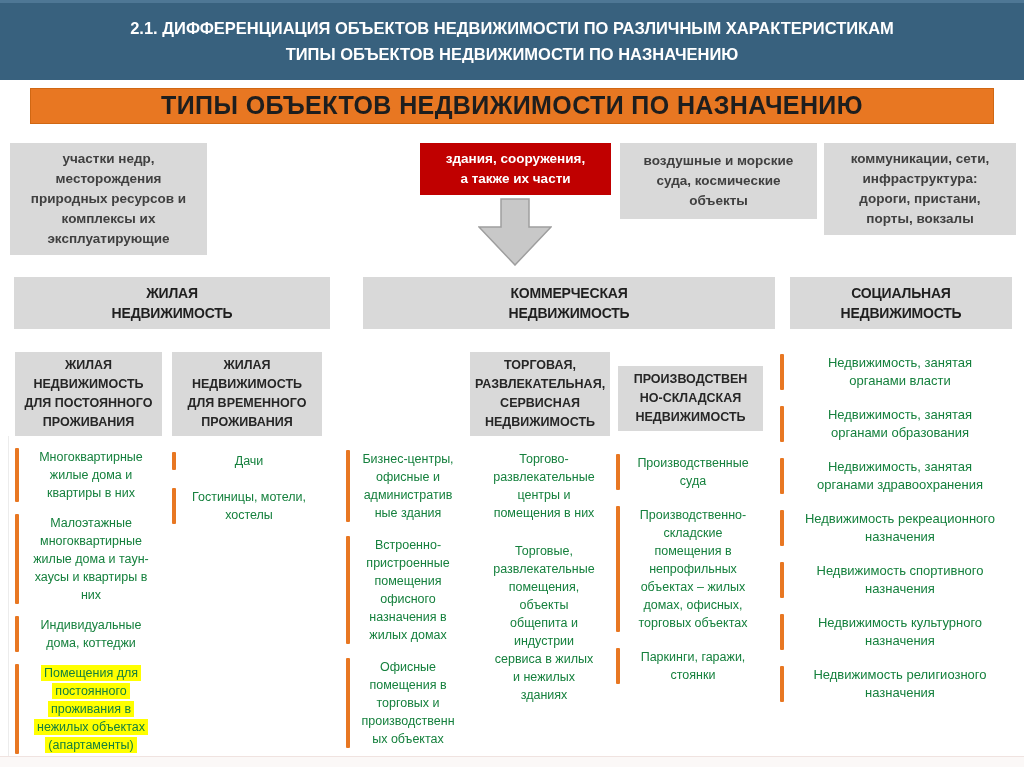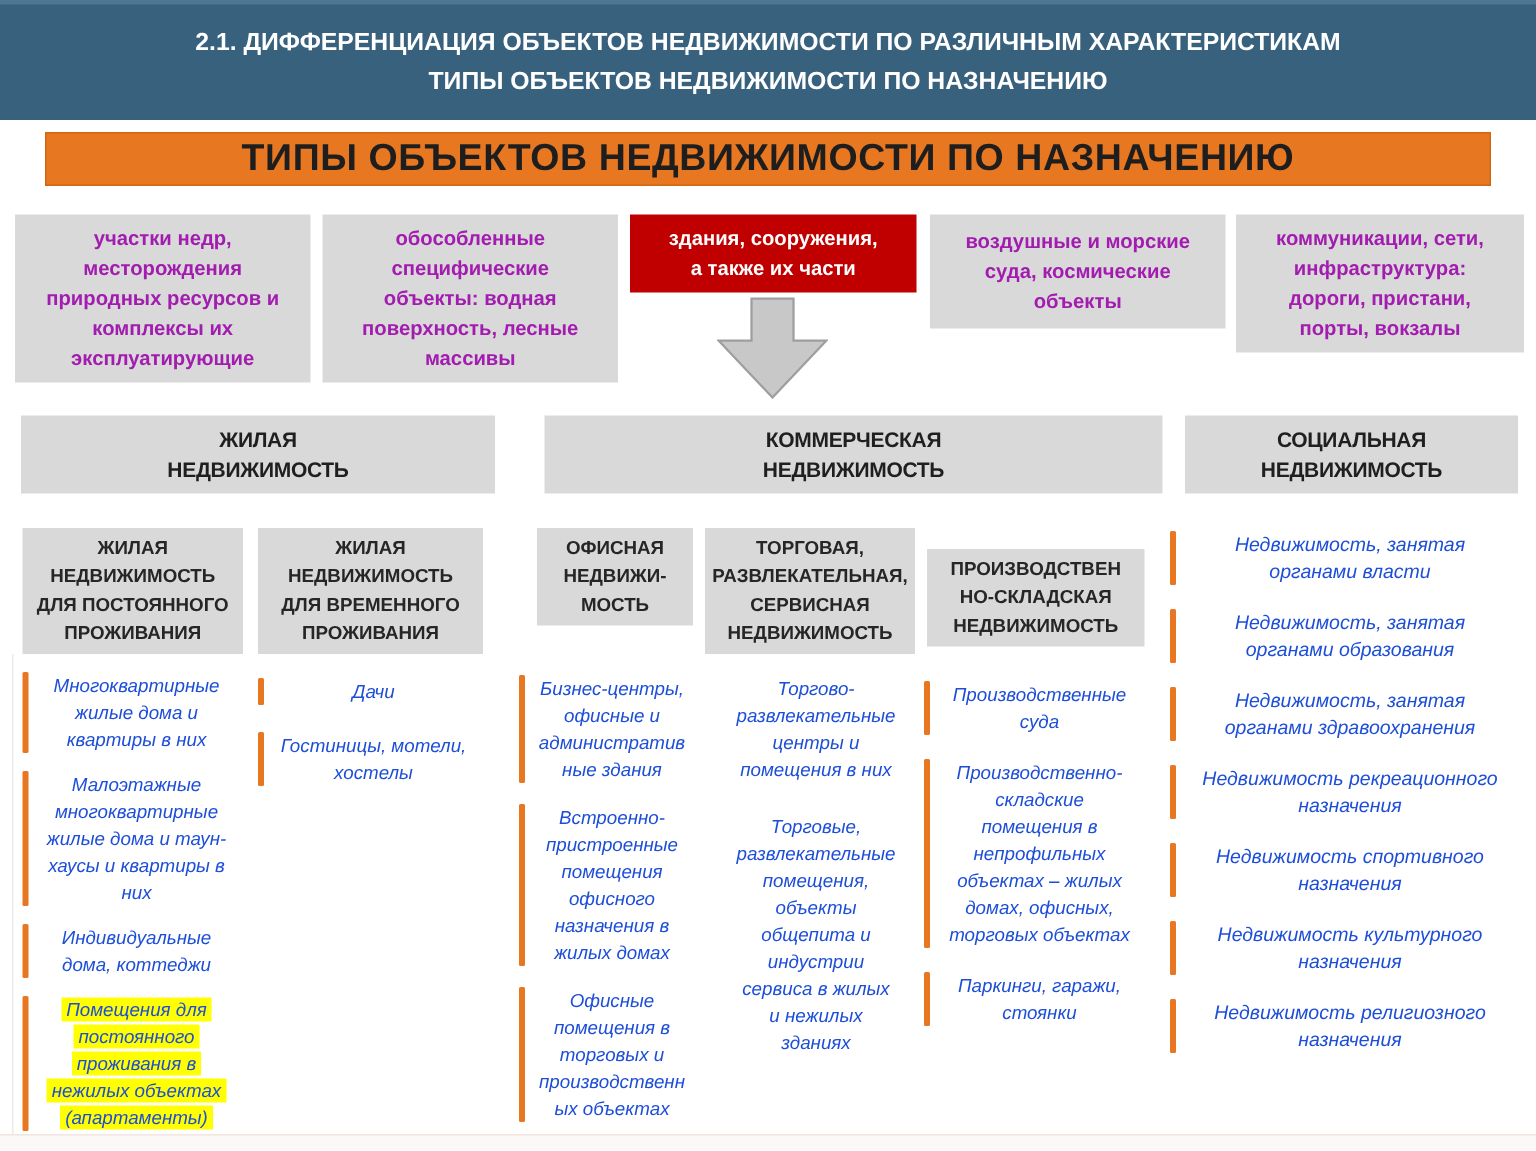--- a/index.html
+++ b/index.html
@@ -12,21 +12,21 @@
               color:#ffffff;font-weight:bold;font-size:16.5px;line-height:26px;
               text-align:center;padding-top:12px;}
 
   
   .banner{position:absolute;left:30px;top:88px;width:964px;height:36px;
           background:#E87722;border:1px solid #D06713;box-sizing:border-box;
           color:#1E1E1E;font-weight:bold;font-size:25px;line-height:33px;
           letter-spacing:.4px;text-align:center;}
 
   
-  .tbox{position:absolute;top:143px;background:#D9D9D9;color:#a21caf;
+  .tbox{position:absolute;top:143px;background:#D9D9D9;color:#404040;
         font-weight:bold;font-size:13.5px;line-height:20px;text-align:center;
         white-space:pre-line;display:flex;align-items:center;justify-content:center;
         padding:6px 8px;box-sizing:border-box;}
   #b1{left:10px;width:197px;height:112px;}
   #b2{left:215px;width:197px;height:112px;}
   #b3{left:420px;width:191px;height:52px;background:#C00000;color:#ffffff;}
   #b4{left:620px;width:197px;height:76px;}
   #b5{left:824px;width:192px;height:92px;}
   .arrow{position:absolute;left:478px;top:198px;width:74px;height:68px;}
 
@@ -47,22 +47,22 @@
   #s1{left:15px;top:352px;width:147px;height:84px;}
   #s2{left:172px;top:352px;width:150px;height:84px;}
   #s3{left:358px;top:352px;width:104px;height:65px;}
   #s4{left:470px;top:352px;width:140px;height:84px;}
   #s5{left:618px;top:366px;width:145px;height:65px;}
 
   
   .col{position:absolute;display:flex;flex-direction:column;}
   .item{display:flex;align-items:stretch;}
   .bar{width:4px;background:#E87722;border-radius:1px;flex:none;}
-  .txt{flex:1;text-align:center;font-size:12.5px;line-height:18px;color:#1d4ed8;
-       padding:0 2px;white-space:pre-line;overflow-wrap:break-word;font-style:italic;}
+  .txt{flex:1;text-align:center;font-size:12.5px;line-height:18px;color:#15803d;
+       padding:0 2px;white-space:pre-line;overflow-wrap:break-word;}
   #col1{left:15px;top:448px;width:148px;}  #col1 .item{margin-bottom:12px;}
   #col2{left:172px;top:452px;width:150px;} #col2 .item{margin-bottom:18px;}
   #col3{left:346px;top:450px;width:120px;} #col3 .item{margin-bottom:14px;}
   #col4{left:476px;top:450px;width:136px;} #col4 .item{margin-bottom:20px;flex-direction:column;}
   #col5{left:616px;top:454px;width:150px;} #col5 .item{margin-bottom:16px;}
   #social{left:780px;top:354px;width:236px;} #social .item{margin-bottom:16px;}
   #social .txt{font-size:13px;}
 
   .hl{background:#FFFF00;box-decoration-break:clone;-webkit-box-decoration-break:clone;
       padding:1px 3px;white-space:pre-line;}
@@ -81,25 +81,20 @@
     <div>ТИПЫ ОБЪЕКТОВ НЕДВИЖИМОСТИ ПО НАЗНАЧЕНИЮ</div>
   </header>
 
   <div class="banner">ТИПЫ ОБЪЕКТОВ НЕДВИЖИМОСТИ ПО НАЗНАЧЕНИЮ</div>
 
   <div class="tbox" id="b1">участки недр,
 месторождения
 природных ресурсов и
 комплексы их
 эксплуатирующие</div>
-  <div class="tbox" id="b2">обособленные
-специфические
-объекты: водная
-поверхность, лесные
-массивы</div>
   <div class="tbox" id="b3">здания, сооружения,
 а также их части</div>
   <div class="tbox" id="b4">воздушные и морские
 суда, космические
 объекты</div>
   <div class="tbox" id="b5">коммуникации, сети,
 инфраструктура:
 дороги, пристани,
 порты, вокзалы</div>
 
@@ -115,23 +110,20 @@
 НЕДВИЖИМОСТЬ</div>
 
   <div class="sub" id="s1">ЖИЛАЯ
 НЕДВИЖИМОСТЬ
 ДЛЯ ПОСТОЯННОГО
 ПРОЖИВАНИЯ</div>
   <div class="sub" id="s2">ЖИЛАЯ
 НЕДВИЖИМОСТЬ
 ДЛЯ ВРЕМЕННОГО
 ПРОЖИВАНИЯ</div>
-  <div class="sub" id="s3">ОФИСНАЯ
-НЕДВИЖИ-
-МОСТЬ</div>
   <div class="sub" id="s4">ТОРГОВАЯ,
 РАЗВЛЕКАТЕЛЬНАЯ,
 СЕРВИСНАЯ
 НЕДВИЖИМОСТЬ</div>
   <div class="sub" id="s5">ПРОИЗВОДСТВЕН
 НО-СКЛАДСКАЯ
 НЕДВИЖИМОСТЬ</div>
 
   <div class="col" id="col1">
     <div class="item">

